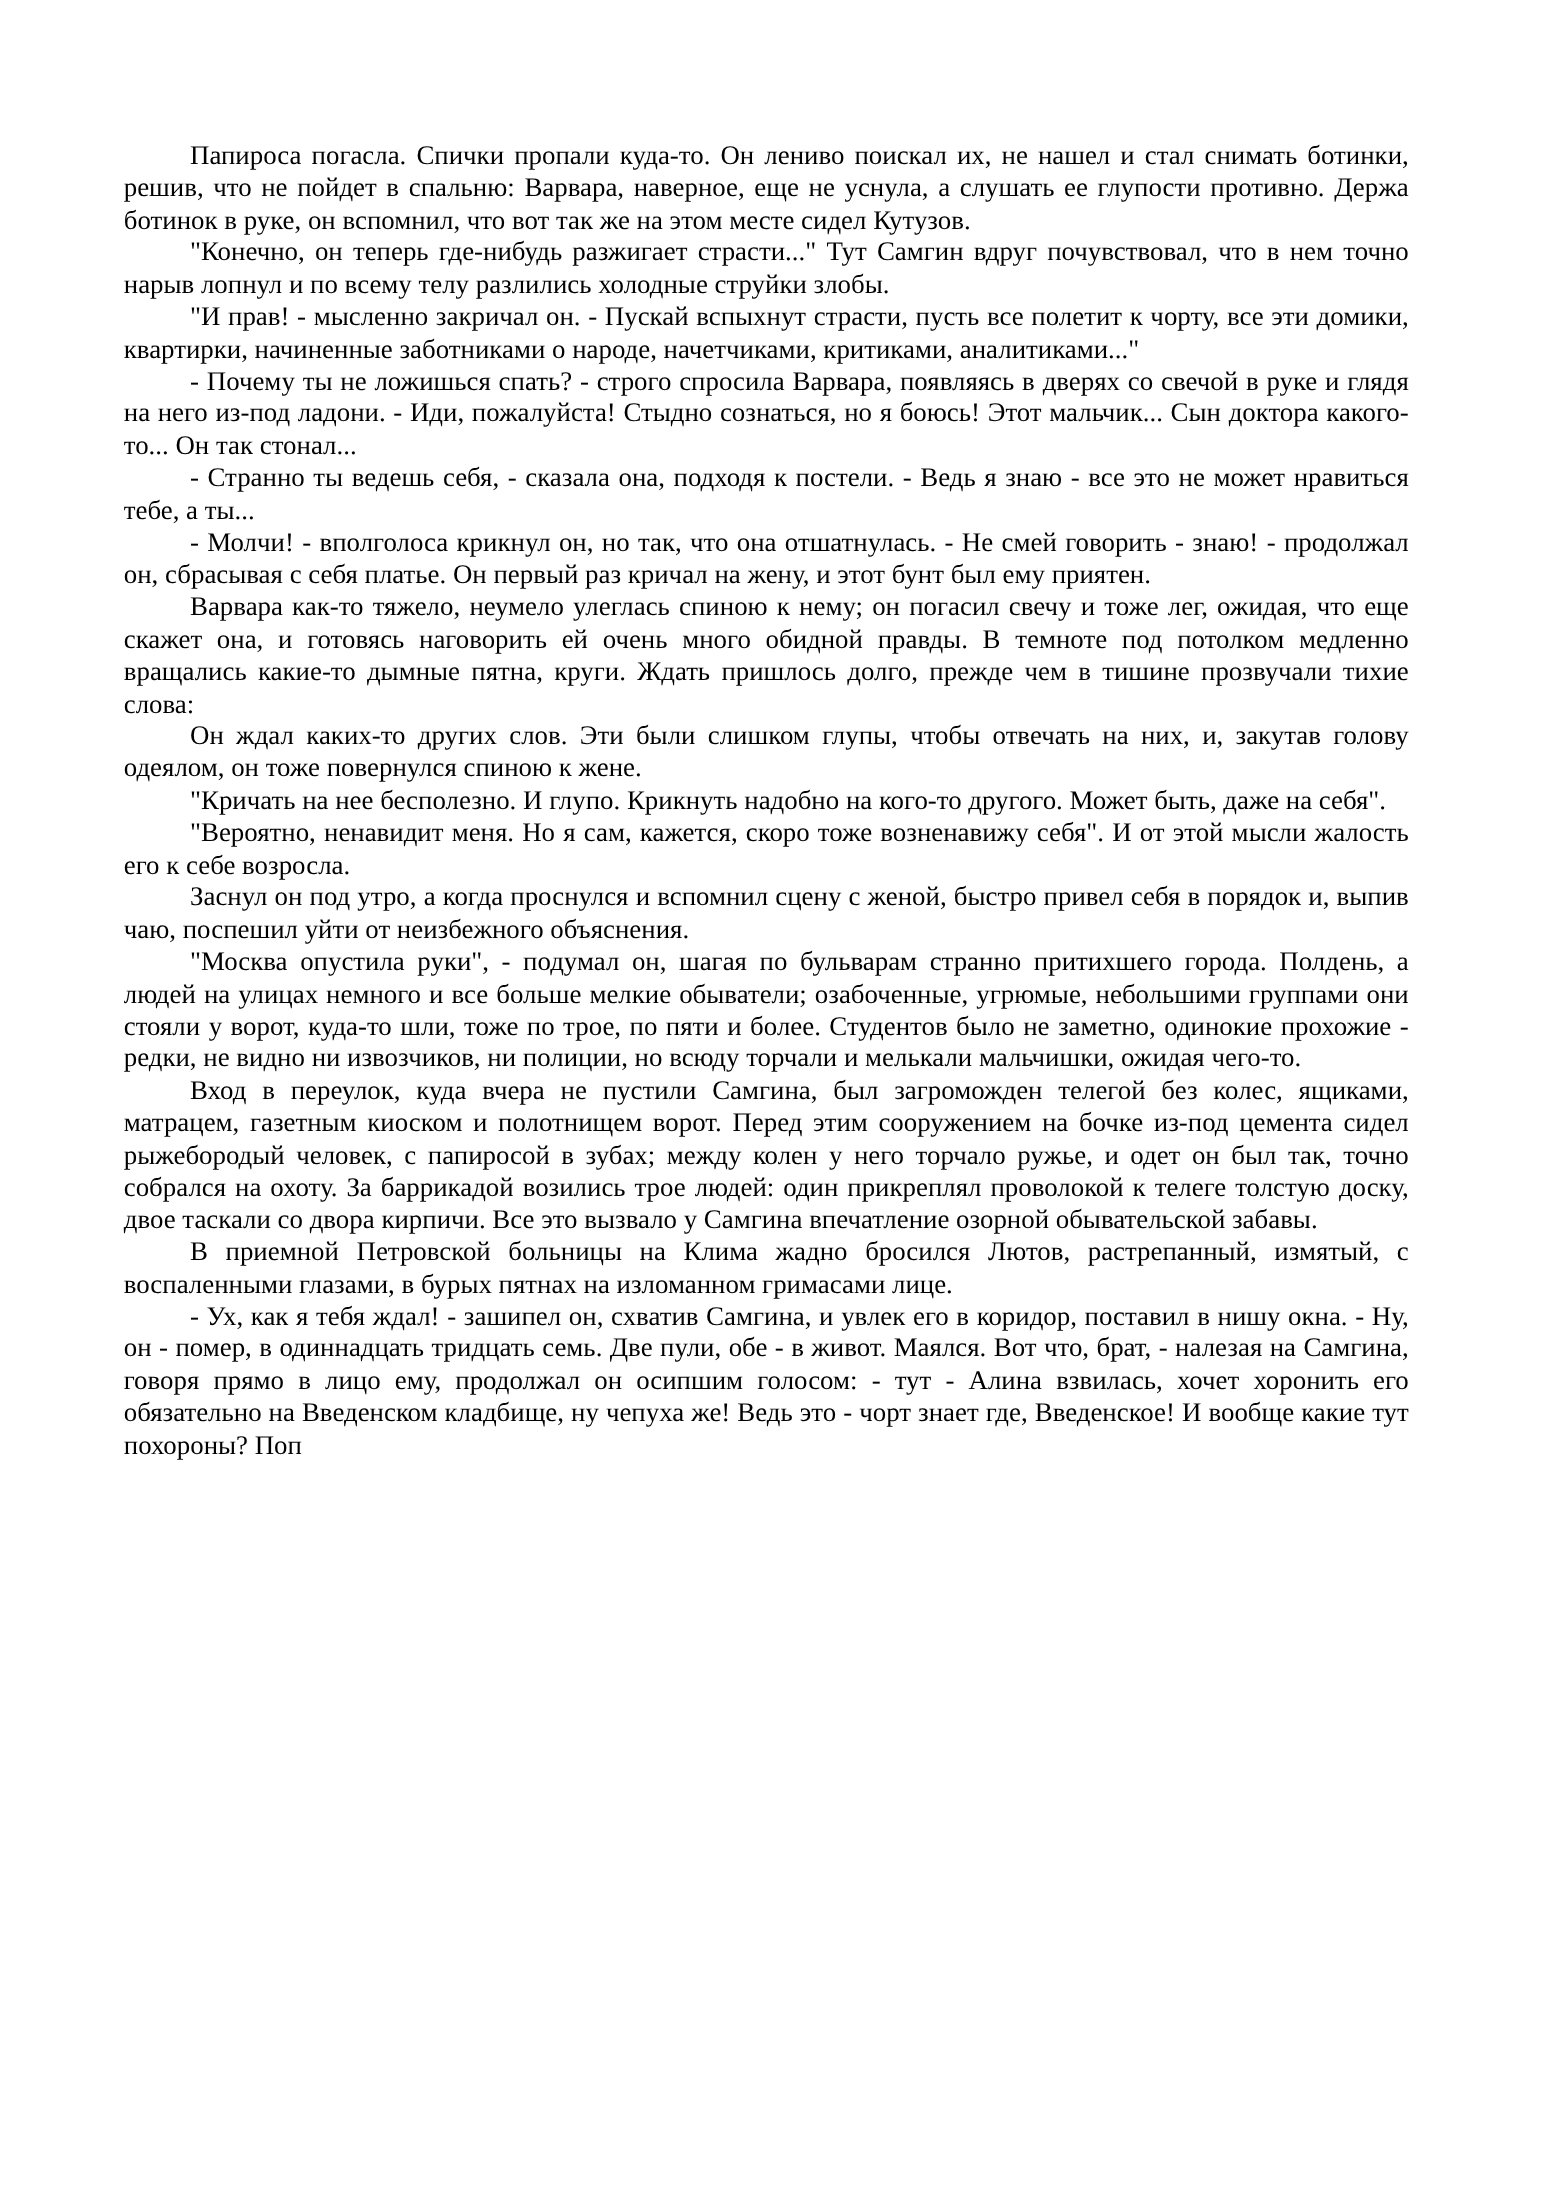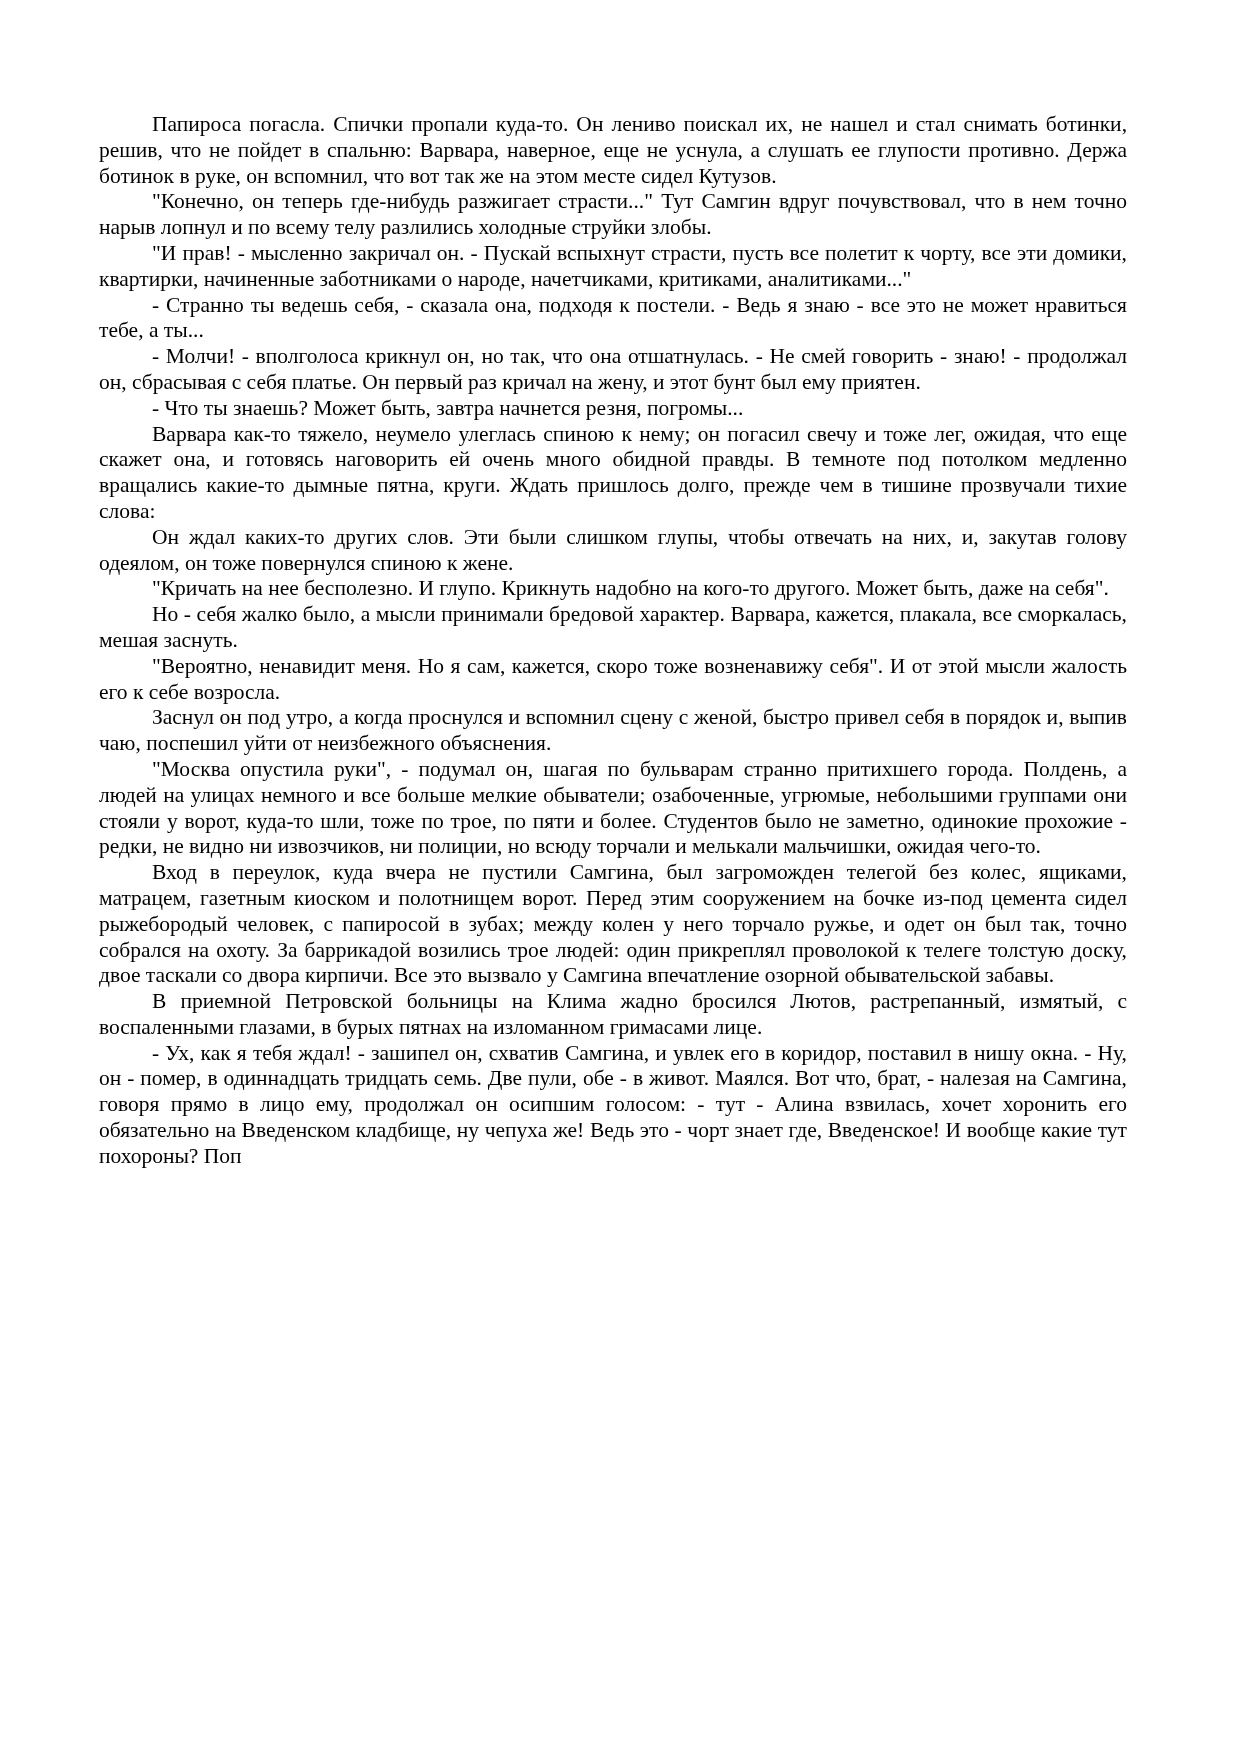--- a/index.html
+++ b/index.html
@@ -36,27 +36,26 @@
   }
 </style>
 </head>
 <body>
 
 <div class="page">
   <div class="text-column">
     <p class="para">Папироса погасла. Спички пропали куда-то. Он лениво поискал их, не нашел и стал снимать ботинки, решив, что не пойдет в спальню: Варвара, наверное, еще не уснула, а слушать ее глупости противно. Держа ботинок в руке, он вспомнил, что вот так же на этом месте сидел Кутузов.</p>
     <p class="para">"Конечно, он теперь где-нибудь разжигает страсти..." Тут Самгин вдруг почувствовал, что в нем точно нарыв лопнул и по всему телу разлились холодные струйки злобы.</p>
     <p class="para">"И прав! - мысленно закричал он. - Пускай вспыхнут страсти, пусть все полетит к чорту, все эти домики, квартирки, начиненные заботниками о народе, начетчиками, критиками, аналитиками..."</p>
+    <p class="para">- Почему ты не ложишься спать? - строго спросила Варвара, появляясь в дверях со свечой в руке и глядя на него из-под ладони. - Иди, пожалуйста! Стыдно сознаться, но я боюсь! Этот мальчик... Сын доктора какого-то... Он так стонал...</p>
     <p class="para">- Странно ты ведешь себя, - сказала она, подходя к постели. - Ведь я знаю - все это не может нравиться тебе, а ты...</p>
     <p class="para">- Молчи! - вполголоса крикнул он, но так, что она отшатнулась. - Не смей говорить - знаю! - продолжал он, сбрасывая с себя платье. Он первый раз кричал на жену, и этот бунт был ему приятен.</p>
-    <p class="para">- Что ты знаешь? Может быть, завтра начнется резня, погромы...</p>
     <p class="para">Варвара как-то тяжело, неумело улеглась спиною к нему; он погасил свечу и тоже лег, ожидая, что еще скажет она, и готовясь наговорить ей очень много обидной правды. В темноте под потолком медленно вращались какие-то дымные пятна, круги. Ждать пришлось долго, прежде чем в тишине прозвучали тихие слова:</p>
     <p class="para">Он ждал каких-то других слов. Эти были слишком глупы, чтобы отвечать на них, и, закутав голову одеялом, он тоже повернулся спиною к жене.</p>
     <p class="para">"Кричать на нее бесполезно. И глупо. Крикнуть надобно на кого-то другого. Может быть, даже на себя".</p>
-    <p class="para">Но - себя жалко было, а мысли принимали бредовой характер. Варвара, кажется, плакала, все сморкалась, мешая заснуть.</p>
     <p class="para">"Вероятно, ненавидит меня. Но я сам, кажется, скоро тоже возненавижу себя". И от этой мысли жалость его к себе возросла.</p>
     <p class="para">Заснул он под утро, а когда проснулся и вспомнил сцену с женой, быстро привел себя в порядок и, выпив чаю, поспешил уйти от неизбежного объяснения.</p>
     <p class="para">"Москва опустила руки", - подумал он, шагая по бульварам странно притихшего города. Полдень, а людей на улицах немного и все больше мелкие обыватели; озабоченные, угрюмые, небольшими группами они стояли у ворот, куда-то шли, тоже по трое, по пяти и более. Студентов было не заметно, одинокие прохожие - редки, не видно ни извозчиков, ни полиции, но всюду торчали и мелькали мальчишки, ожидая чего-то.</p>
     <p class="para">Вход в переулок, куда вчера не пустили Самгина, был загроможден телегой без колес, ящиками, матрацем, газетным киоском и полотнищем ворот. Перед этим сооружением на бочке из-под цемента сидел рыжебородый человек, с папиросой в зубах; между колен у него торчало ружье, и одет он был так, точно собрался на охоту. За баррикадой возились трое людей: один прикреплял проволокой к телеге толстую доску, двое таскали со двора кирпичи. Все это вызвало у Самгина впечатление озорной обывательской забавы.</p>
     <p class="para">В приемной Петровской больницы на Клима жадно бросился Лютов, растрепанный, измятый, с воспаленными глазами, в бурых пятнах на изломанном гримасами лице.</p>
     <p class="para">- Ух, как я тебя ждал! - зашипел он, схватив Самгина, и увлек его в коридор, поставил в нишу окна. - Ну, он - помер, в одиннадцать тридцать семь. Две пули, обе - в живот. Маялся. Вот что, брат, - налезая на Самгина, говоря прямо в лицо ему, продолжал он осипшим голосом: - тут - Алина взвилась, хочет хоронить его обязательно на Введенском кладбище, ну чепуха же! Ведь это - чорт знает где, Введенское! И вообще какие тут похороны? Поп</p>
   </div>
 </div>
 
 </body></html>

